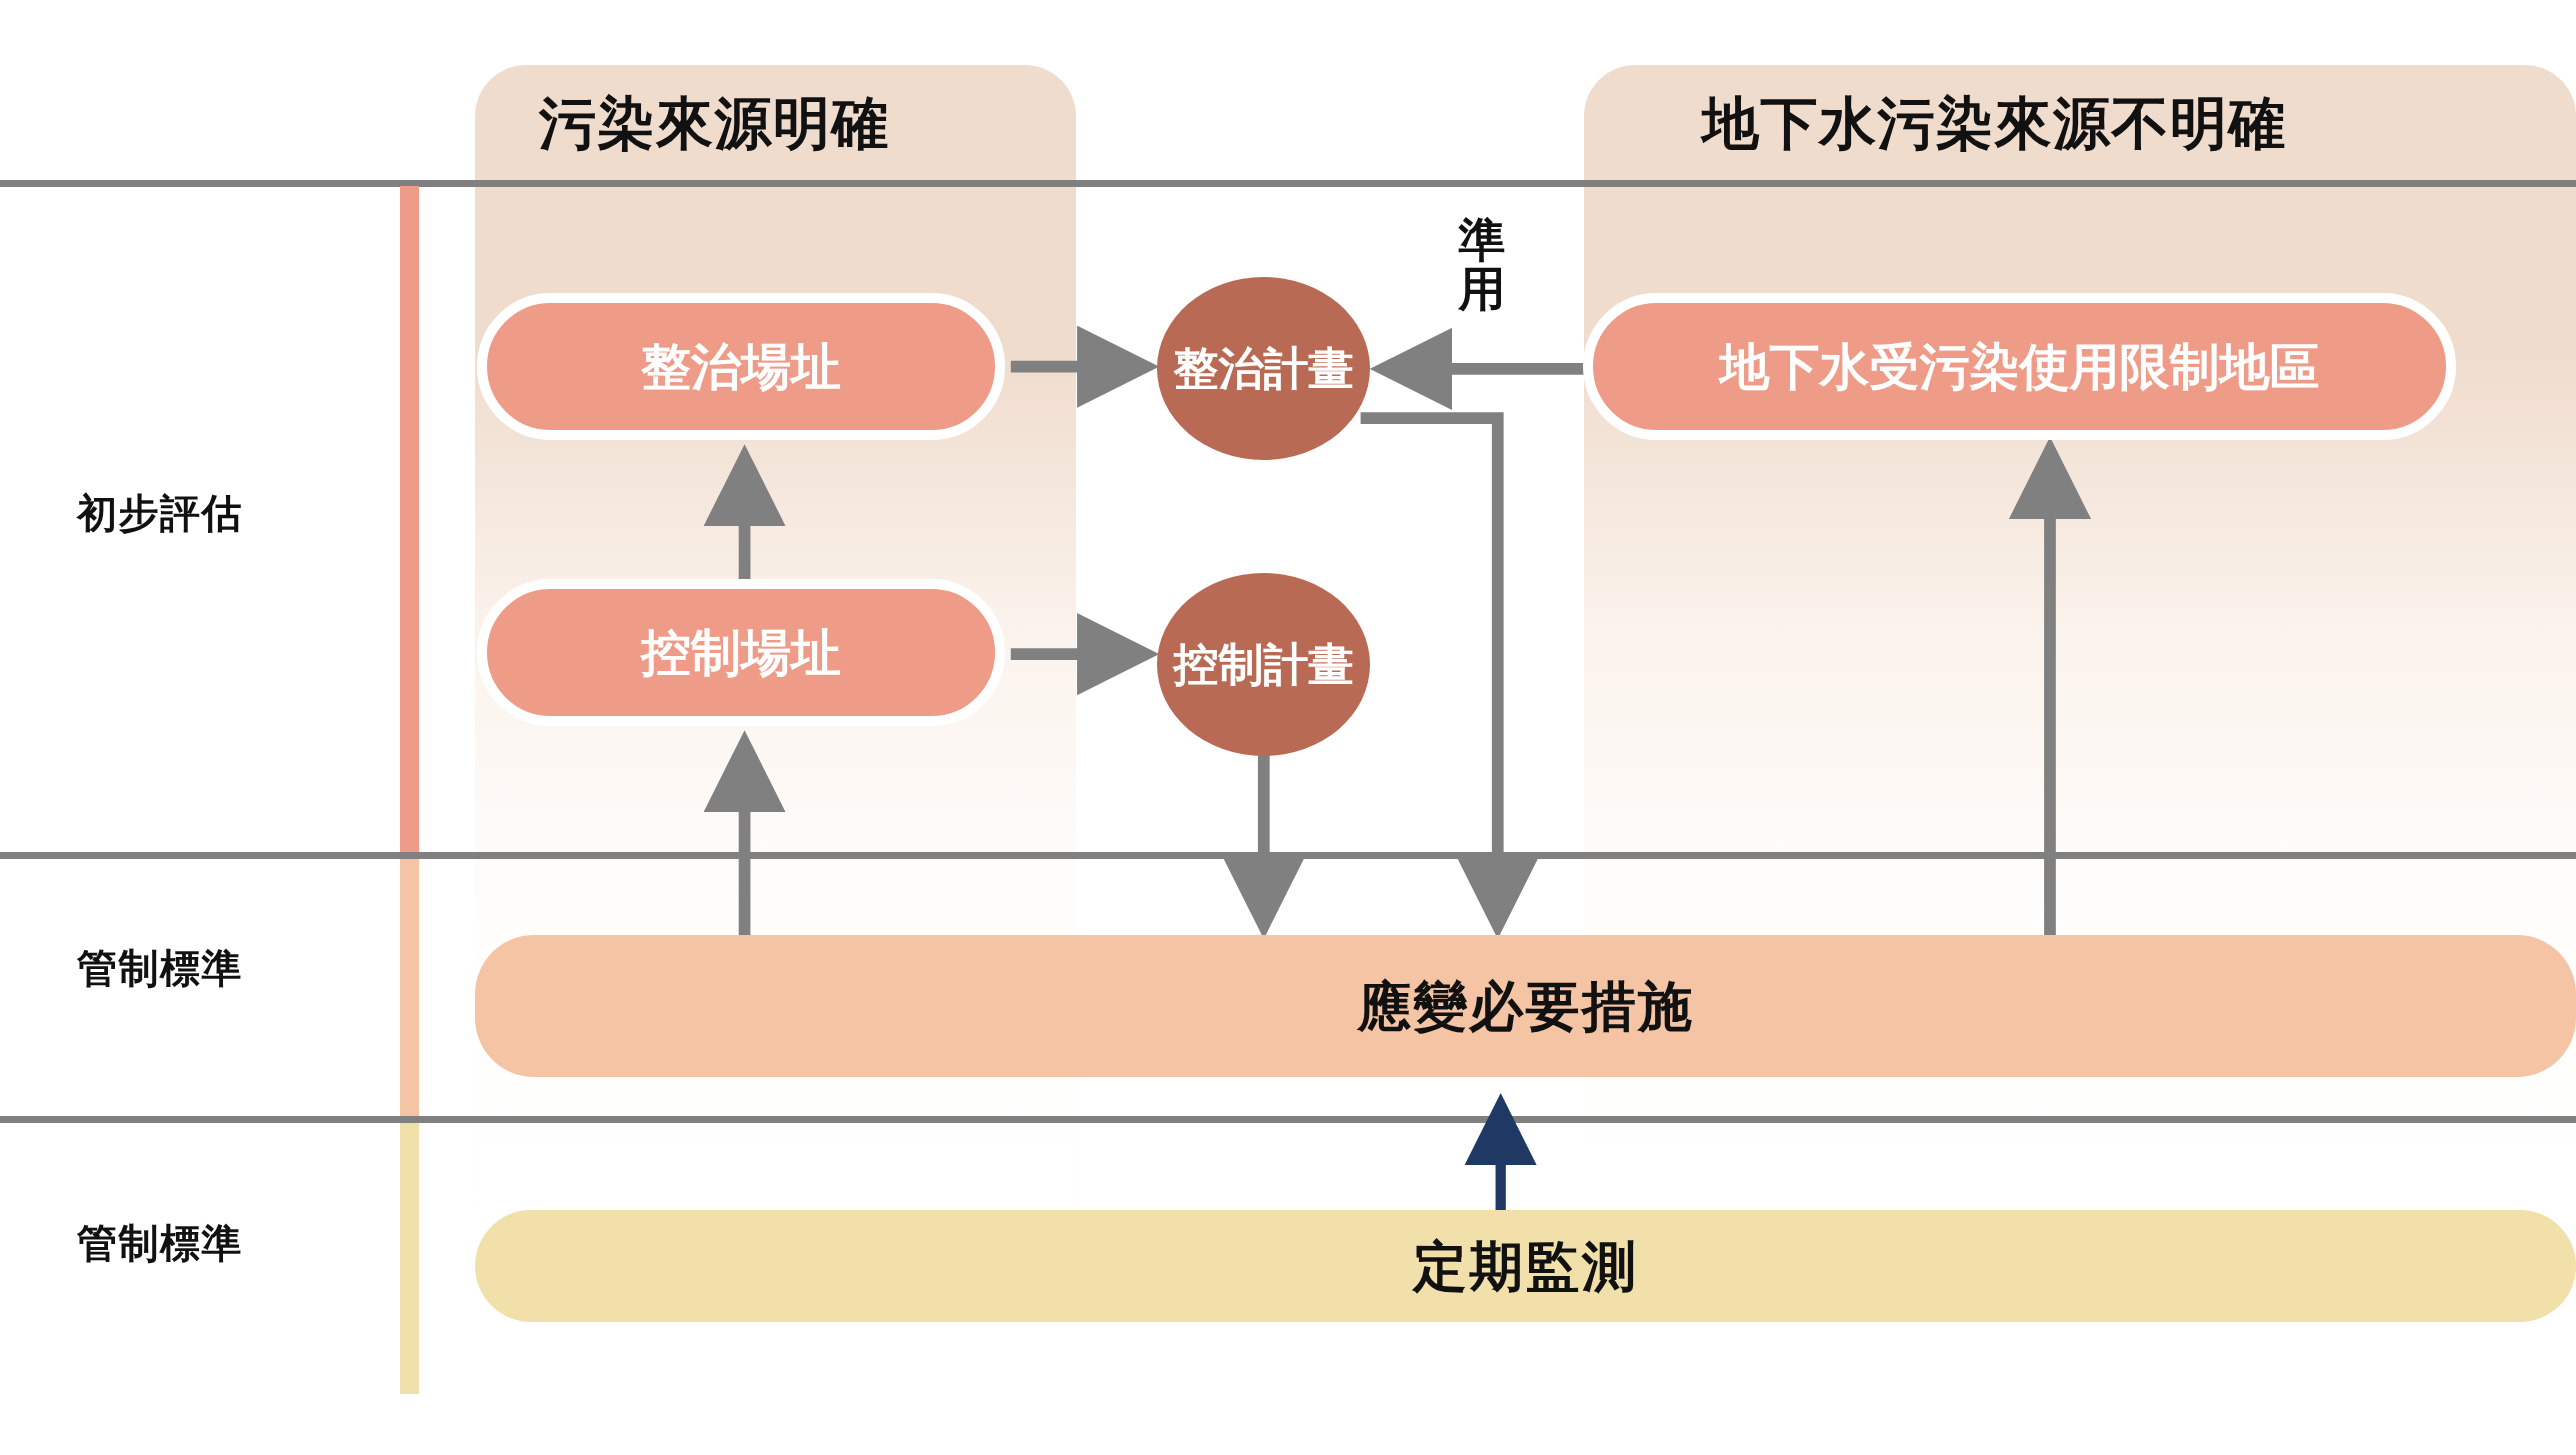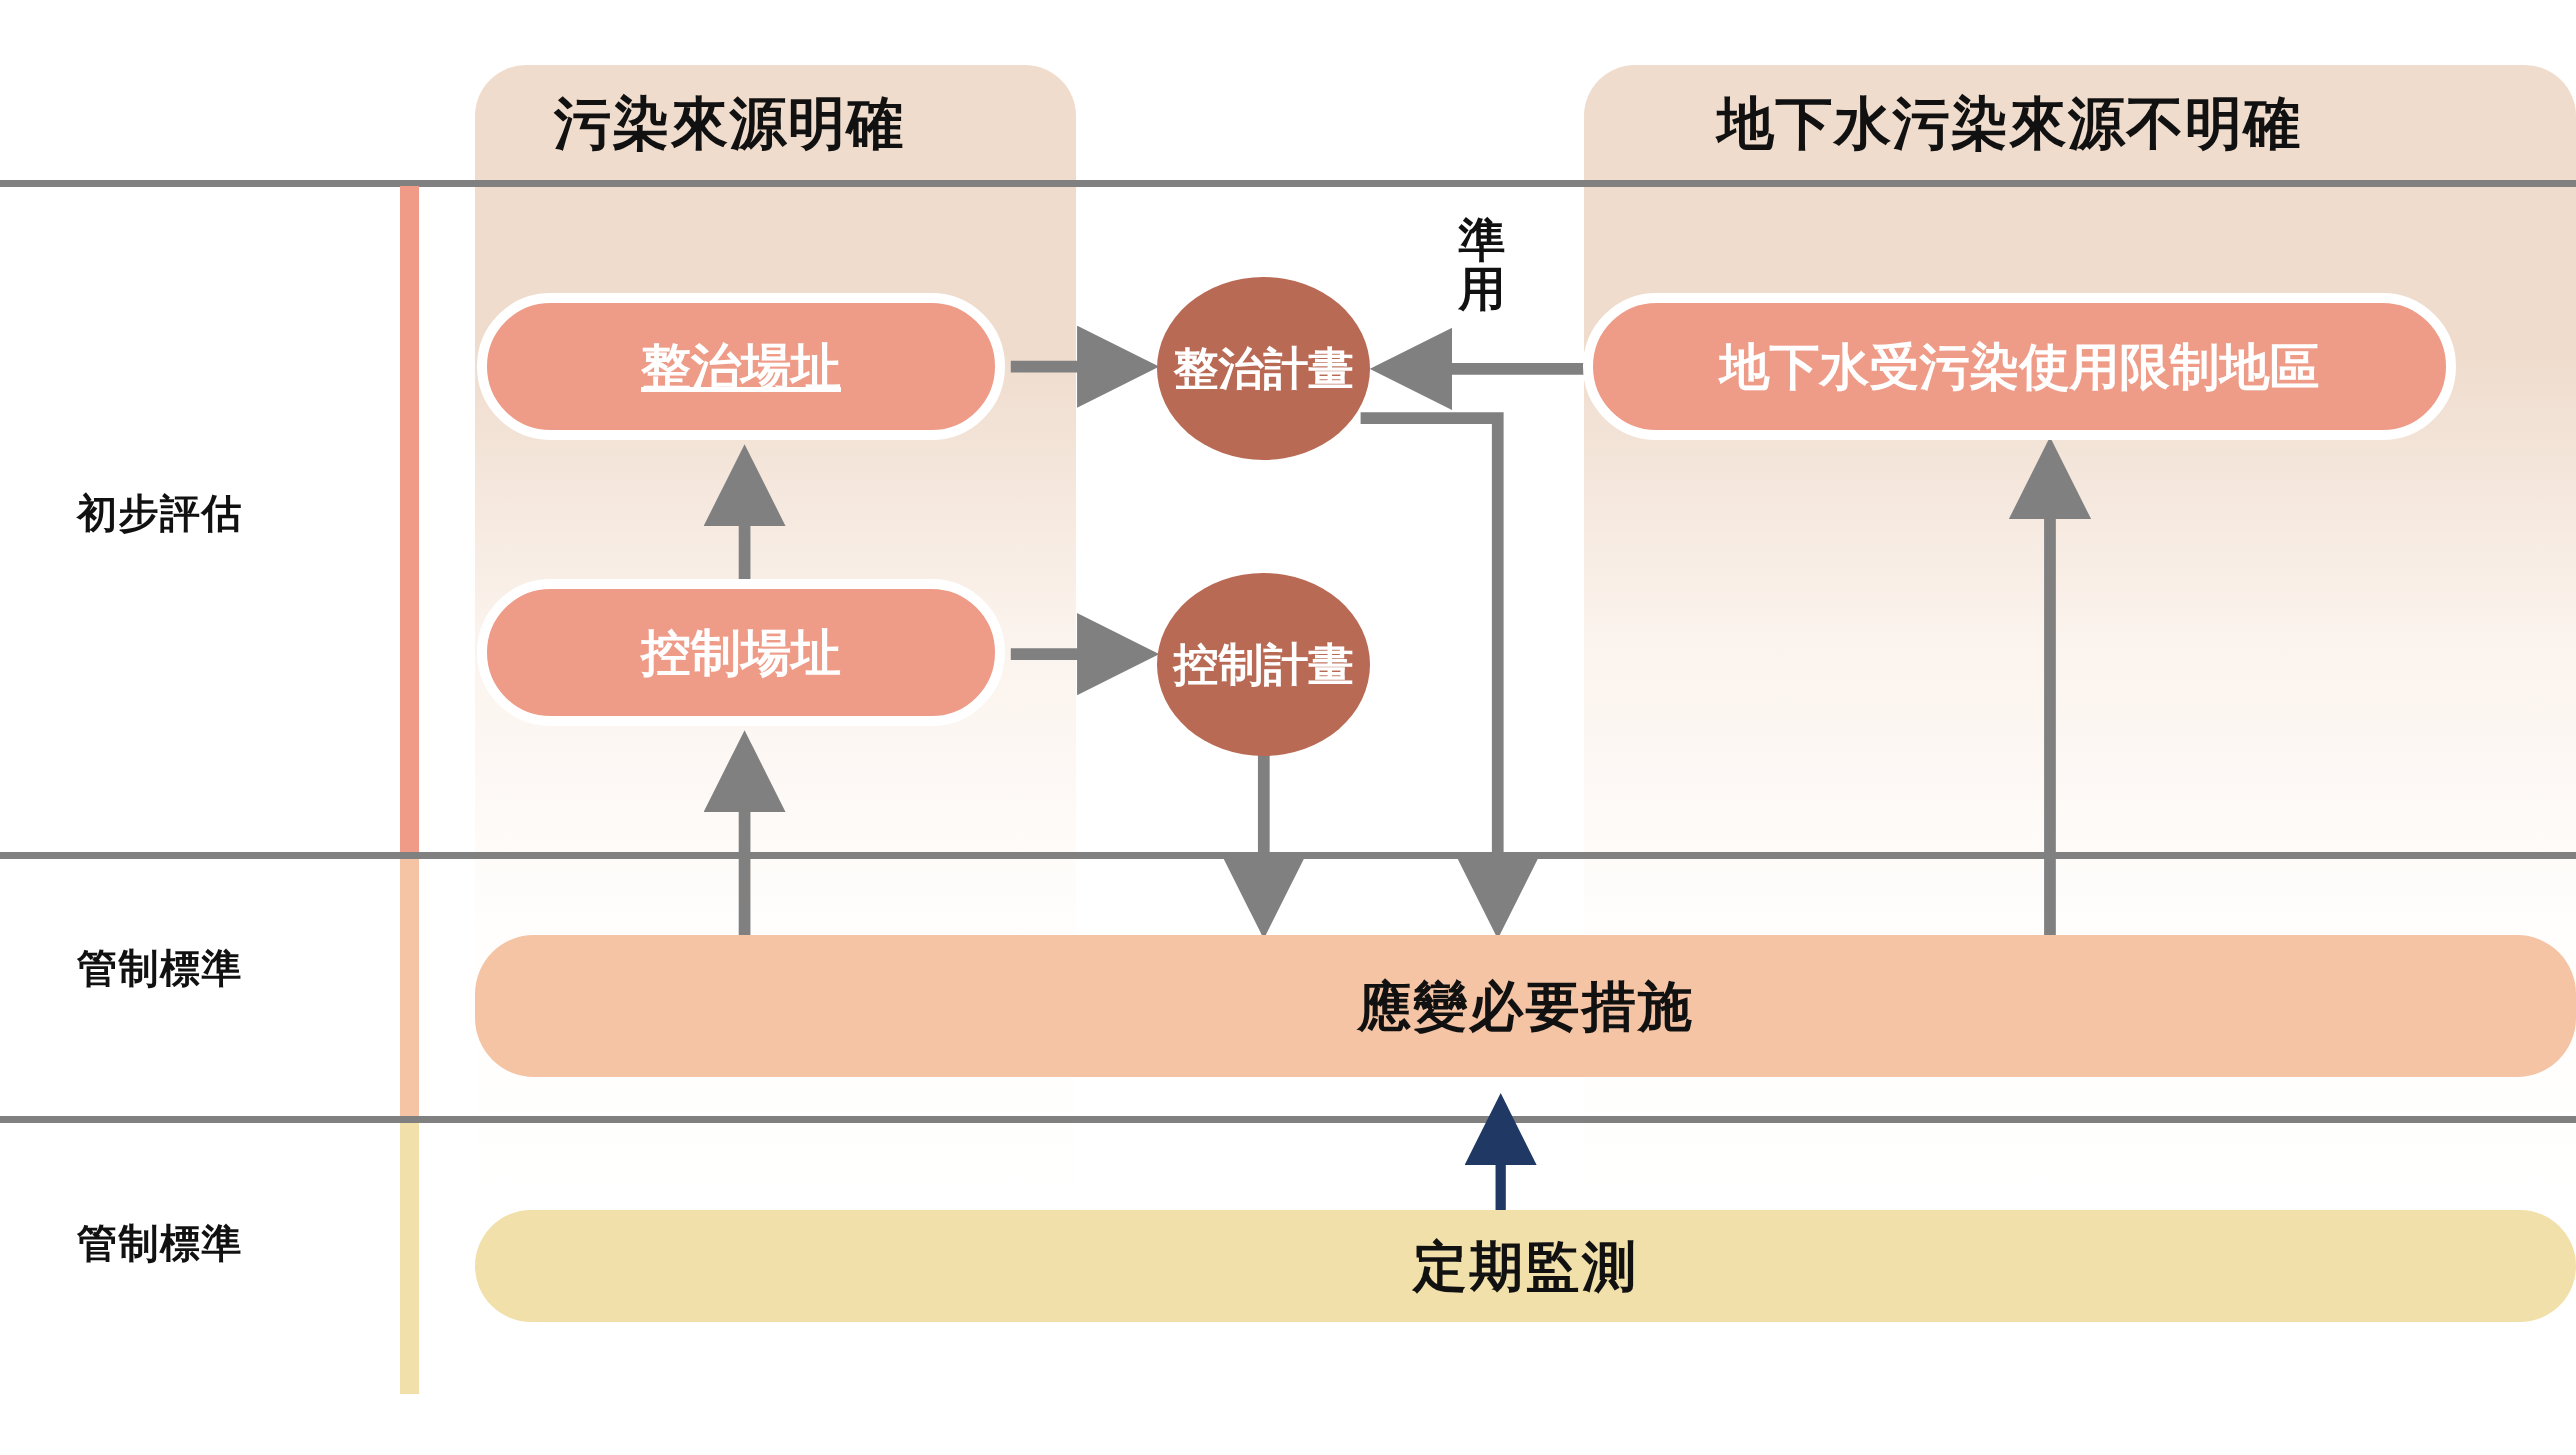--- a/index.html
+++ b/index.html
@@ -14,21 +14,21 @@
     background:linear-gradient(to bottom,#efdccd 0%,#efdccd 23%,#fbf3ed 46%,#fffefd 70%,#ffffff 100%);
   }
   .band-right{
     left:1584px;top:65px;width:992px;height:1240px;
     border-radius:51px 51px 0 0;
     background:linear-gradient(to bottom,#efdccd 0%,#efdccd 23%,#fbf3ed 46%,#fffefd 70%,#ffffff 100%);
   }
 
   
   .col-cap{position:absolute;color:#111;font-weight:700;font-size:57px;
-           letter-spacing:1.5px;white-space:nowrap;line-height:1;margin-left:15px;}
+           letter-spacing:1.5px;white-space:nowrap;line-height:1;}
   .col-cap-left{left:539px;top:95px;}
   .col-cap-right{left:1702px;top:95px;}
 
   
   .rule{position:absolute;left:0;width:2576px;height:6.6px;background:#808080;}
   .rule-1{top:180px;}
   .rule-2{top:852px;}
   .rule-3{top:1116px;}
 
   
@@ -41,21 +41,21 @@
   .row-label{position:absolute;color:#111;font-weight:700;font-size:40px;
              white-space:nowrap;line-height:1;letter-spacing:1.5px;}
   .row-label-1{left:77px;top:493px;}
   .row-label-2{left:77px;top:948px;}
   .row-label-3{left:77px;top:1223px;}
 
   
   .pill{position:absolute;display:flex;align-items:center;justify-content:center;
         background:#ee9b88;border:10.3px solid #ffffff;border-radius:733px;
         color:#ffffff;font-weight:700;box-sizing:border-box;line-height:1;}
-  .pill-remed-site{left:477px;top:293px;width:528px;height:147px;font-size:50px;text-decoration:underline;}
+  .pill-remed-site{left:477px;top:293px;width:528px;height:147px;font-size:50px;}
   .pill-ctrl-site{left:477px;top:579px;width:528px;height:147px;font-size:50px;}
   .pill-gw-zone{left:1583px;top:293px;width:873px;height:147px;font-size:50px;}
 
   
   .circ{position:absolute;display:flex;align-items:center;
         justify-content:center;background:#b96a54;border-radius:50%;color:#ffffff;
         font-weight:700;font-size:45px;line-height:1.06;box-sizing:border-box;}
   .circ-remed-plan{left:1157px;top:277px;width:213px;height:183px;}
   .circ-ctrl-plan{left:1157px;top:573px;width:213px;height:183px;}
 

